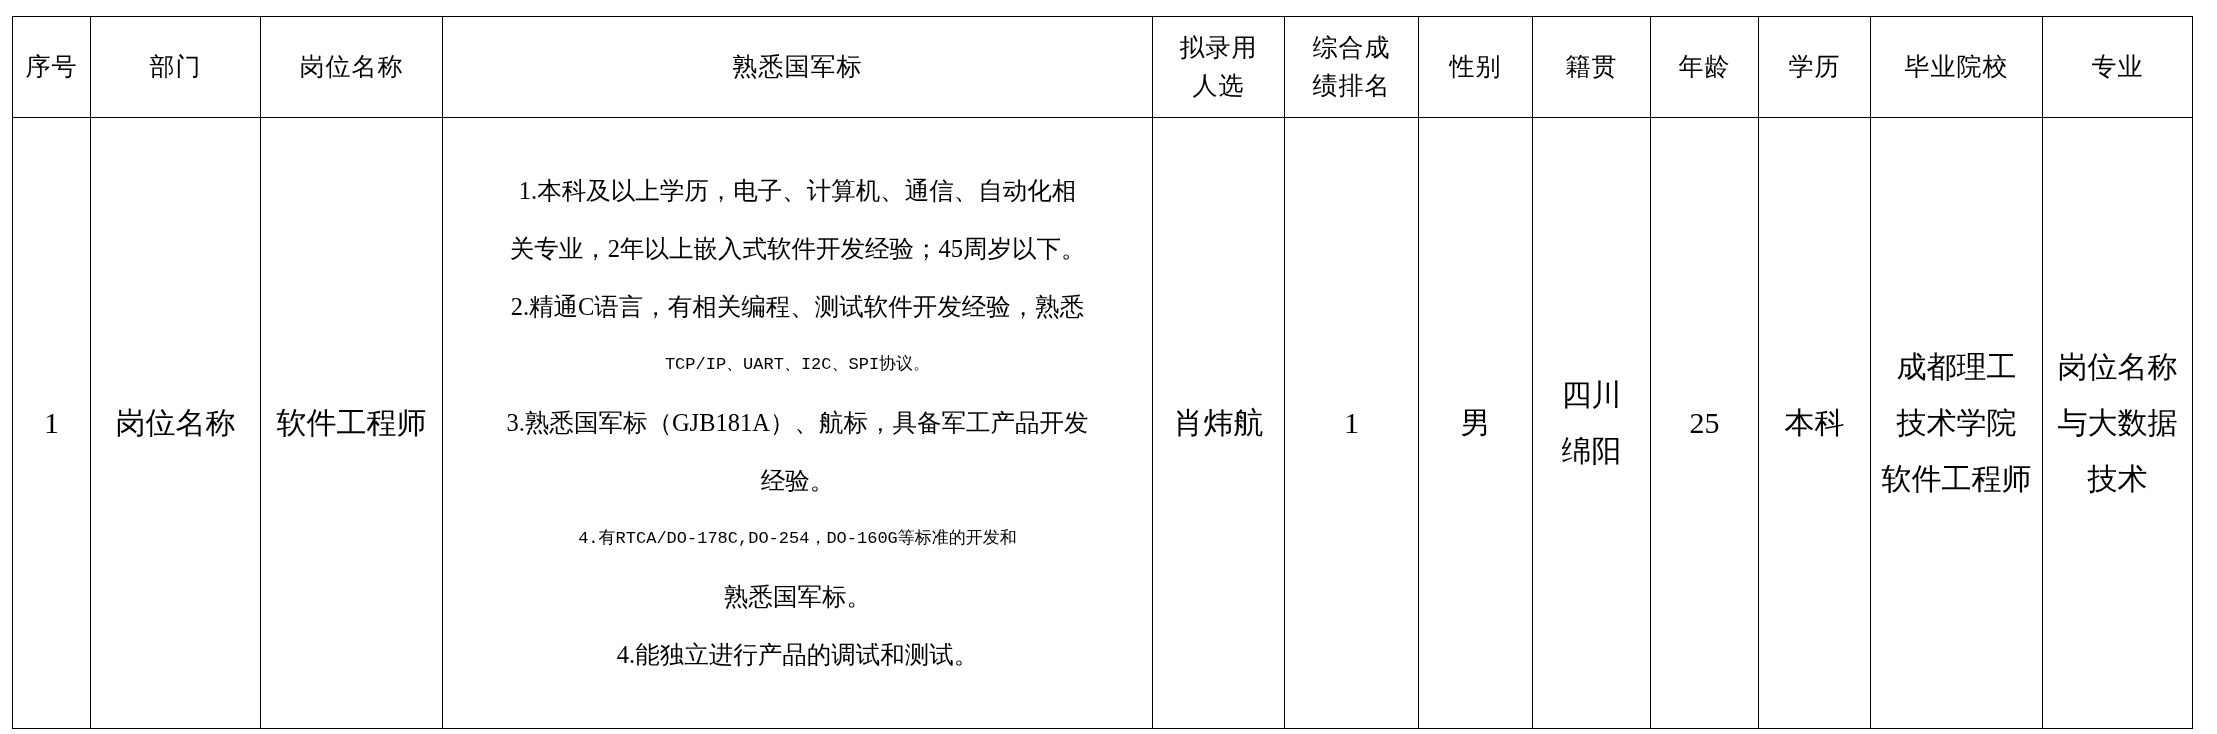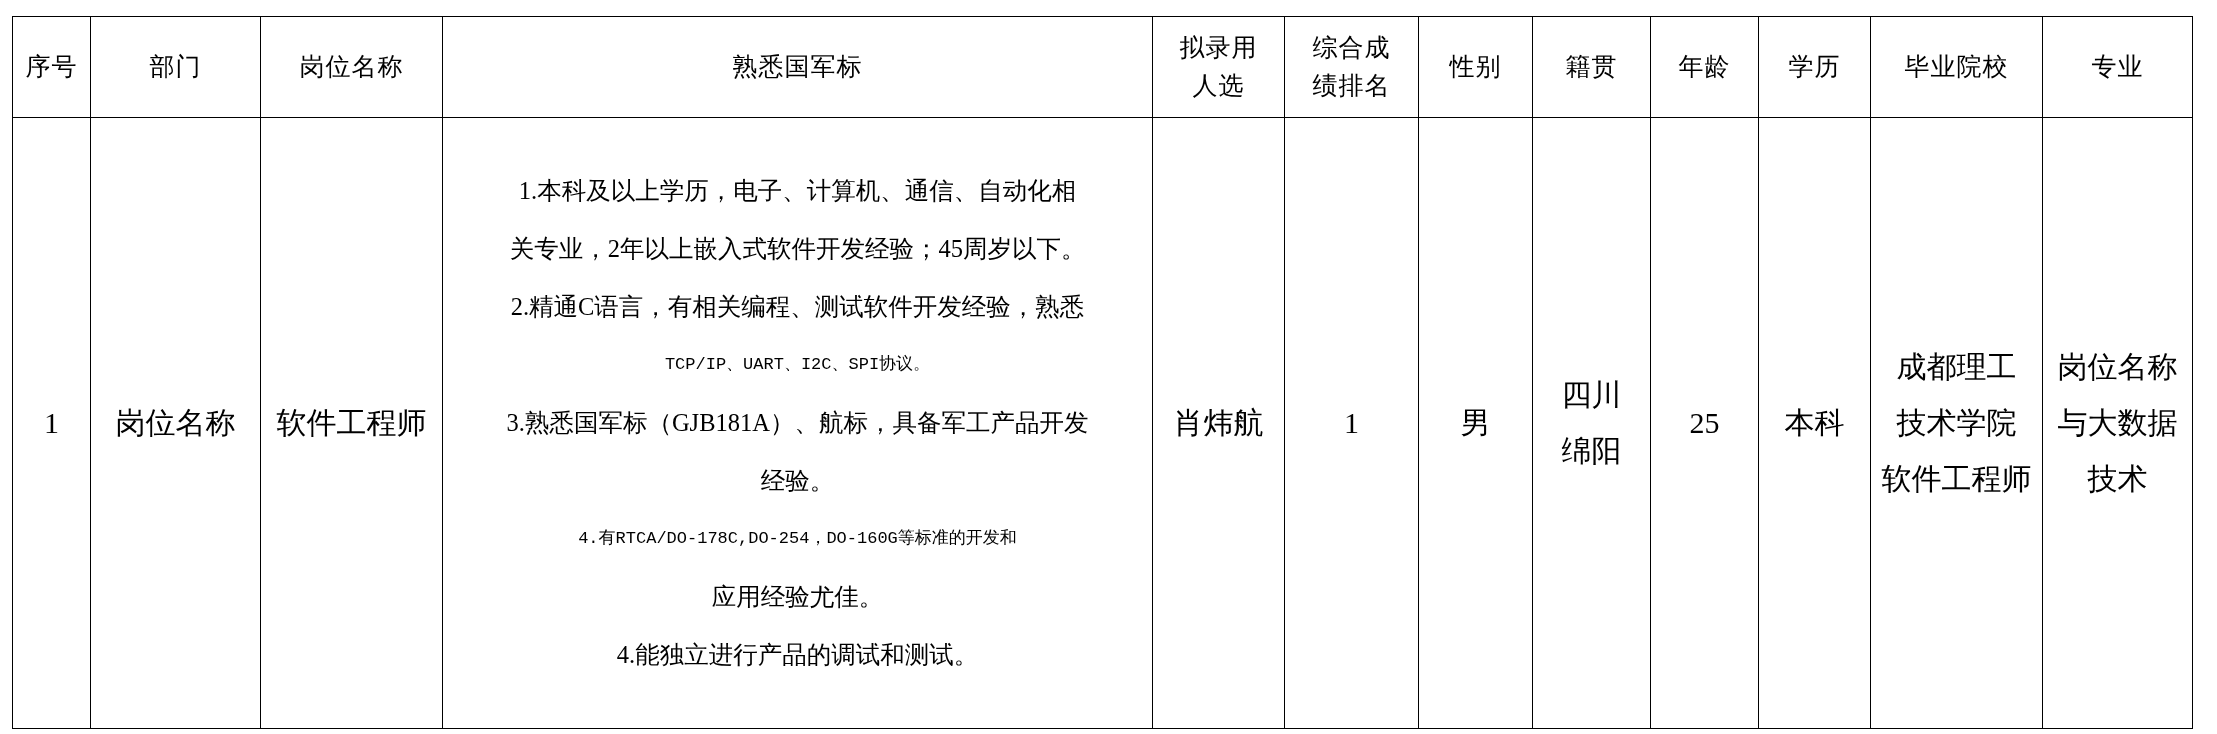--- a/index.html
+++ b/index.html
@@ -154,21 +154,21 @@
         <td class="narrow-cell">岗位名称</td>
         <td class="narrow-cell">软件工程师</td>
         <td class="req">
           <p>1.本科及以上学历，电子、计算机、通信、自动化相</p>
           <p>关专业，2年以上嵌入式软件开发经验；45周岁以下。</p>
           <p>2.精通C语言，有相关编程、测试软件开发经验，熟悉</p>
           <p class="mono">TCP/IP、UART、I2C、SPI协议。</p>
           <p>3.熟悉国军标（GJB181A）、航标，具备军工产品开发</p>
           <p>经验。</p>
           <p class="mono">4.有RTCA/DO-178C,DO-254，DO-160G等标准的开发和</p>
-          <p>应用经验尤佳。</p>
+          <p>熟悉国军标。</p>
           <p>4.能独立进行产品的调试和测试。</p>
         </td>
         <td class="narrow-cell">肖炜航</td>
         <td class="narrow-cell">1</td>
         <td class="narrow-cell">男</td>
         <td class="narrow-cell">
           <span class="stack">四川</span>
           <span class="stack">绵阳</span>
         </td>
         <td class="narrow-cell">25</td>

